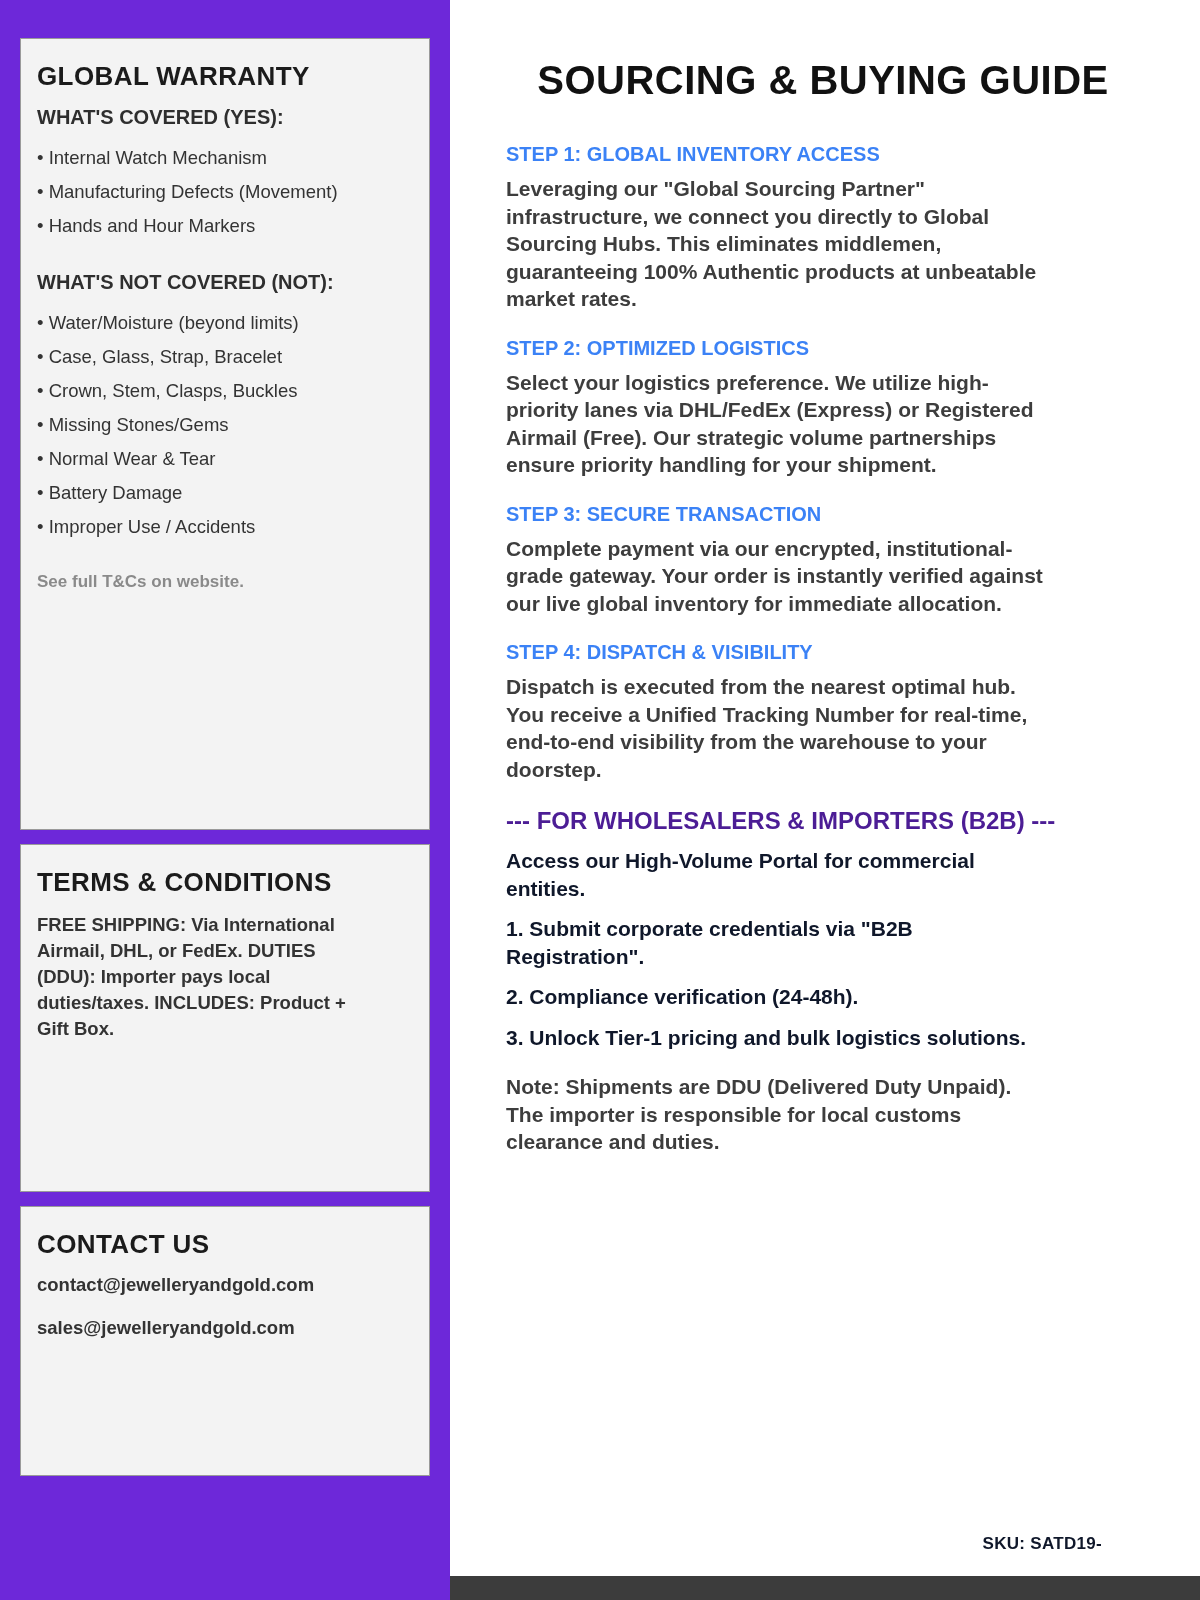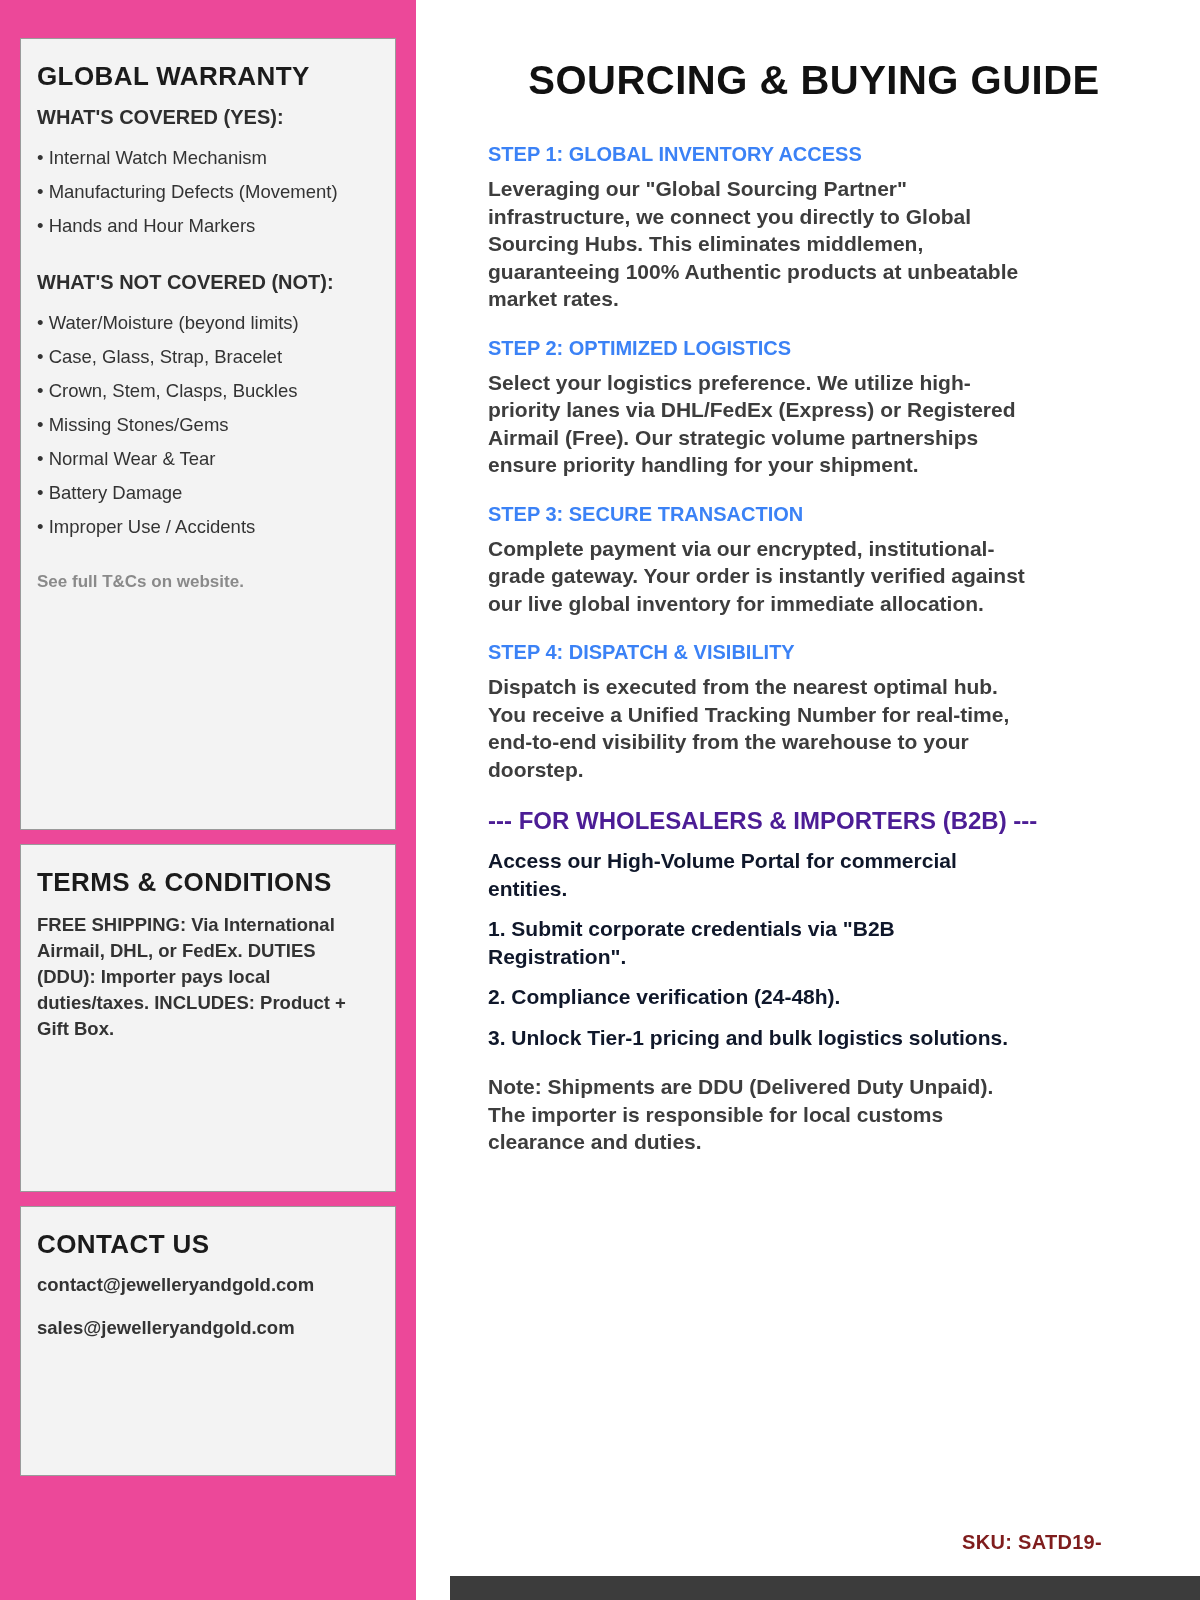--- a/index.html
+++ b/index.html
@@ -8,22 +8,22 @@
     font-family: "Liberation Sans", sans-serif;
     background: #ffffff;
     position: relative;
     overflow: hidden;
   }
 
   
   .sidebar {
     position: absolute;
     left: 0; top: 0;
-    width: 416px; height: 1600px;
-    background: #ec4899;
+    width: 450px; height: 1600px;
+    background: #6d28d9;
     padding: 38px 20px 0 20px;
   }
   .panel {
     background: #f3f3f3;
     border: 1px solid #9a9a9a;
     padding: 22px 16px;
     margin-bottom: 14px;
   }
   .panel-warranty { height: 792px; }
   .panel-terms    { height: 348px; }
@@ -75,21 +75,21 @@
     color: #333333;
     margin-bottom: 21px;
   }
 
   
   .main {
     position: absolute;
     left: 450px; top: 0;
     width: 750px; height: 1600px;
     background: #ffffff;
-    padding: 58px 60px 0 38px;
+    padding: 58px 60px 0 56px;
   }
   .main-title {
     font-size: 40px;
     font-weight: bold;
     color: #111111;
     letter-spacing: 0.5px;
     text-align: center;
     margin-bottom: 40px;
     white-space: nowrap;
   }
@@ -127,23 +127,23 @@
     font-weight: bold;
     color: #3d3d3d;
     line-height: 27.5px;
     max-width: 510px;
     margin-top: 22px;
   }
   .sku {
     position: absolute;
     right: 98px;
     bottom: 46px;
-    font-size: 20px;
-    font-weight: bold;
-    color: #7f1d1d;
+    font-size: 17px;
+    font-weight: bold;
+    color: #0f172a;
     letter-spacing: 0.3px;
   }
   .footer-bar {
     position: absolute;
     left: 450px; right: 0; bottom: 0;
     height: 24px;
     background: #3c3c3c;
   }
 </style>
 </head>

